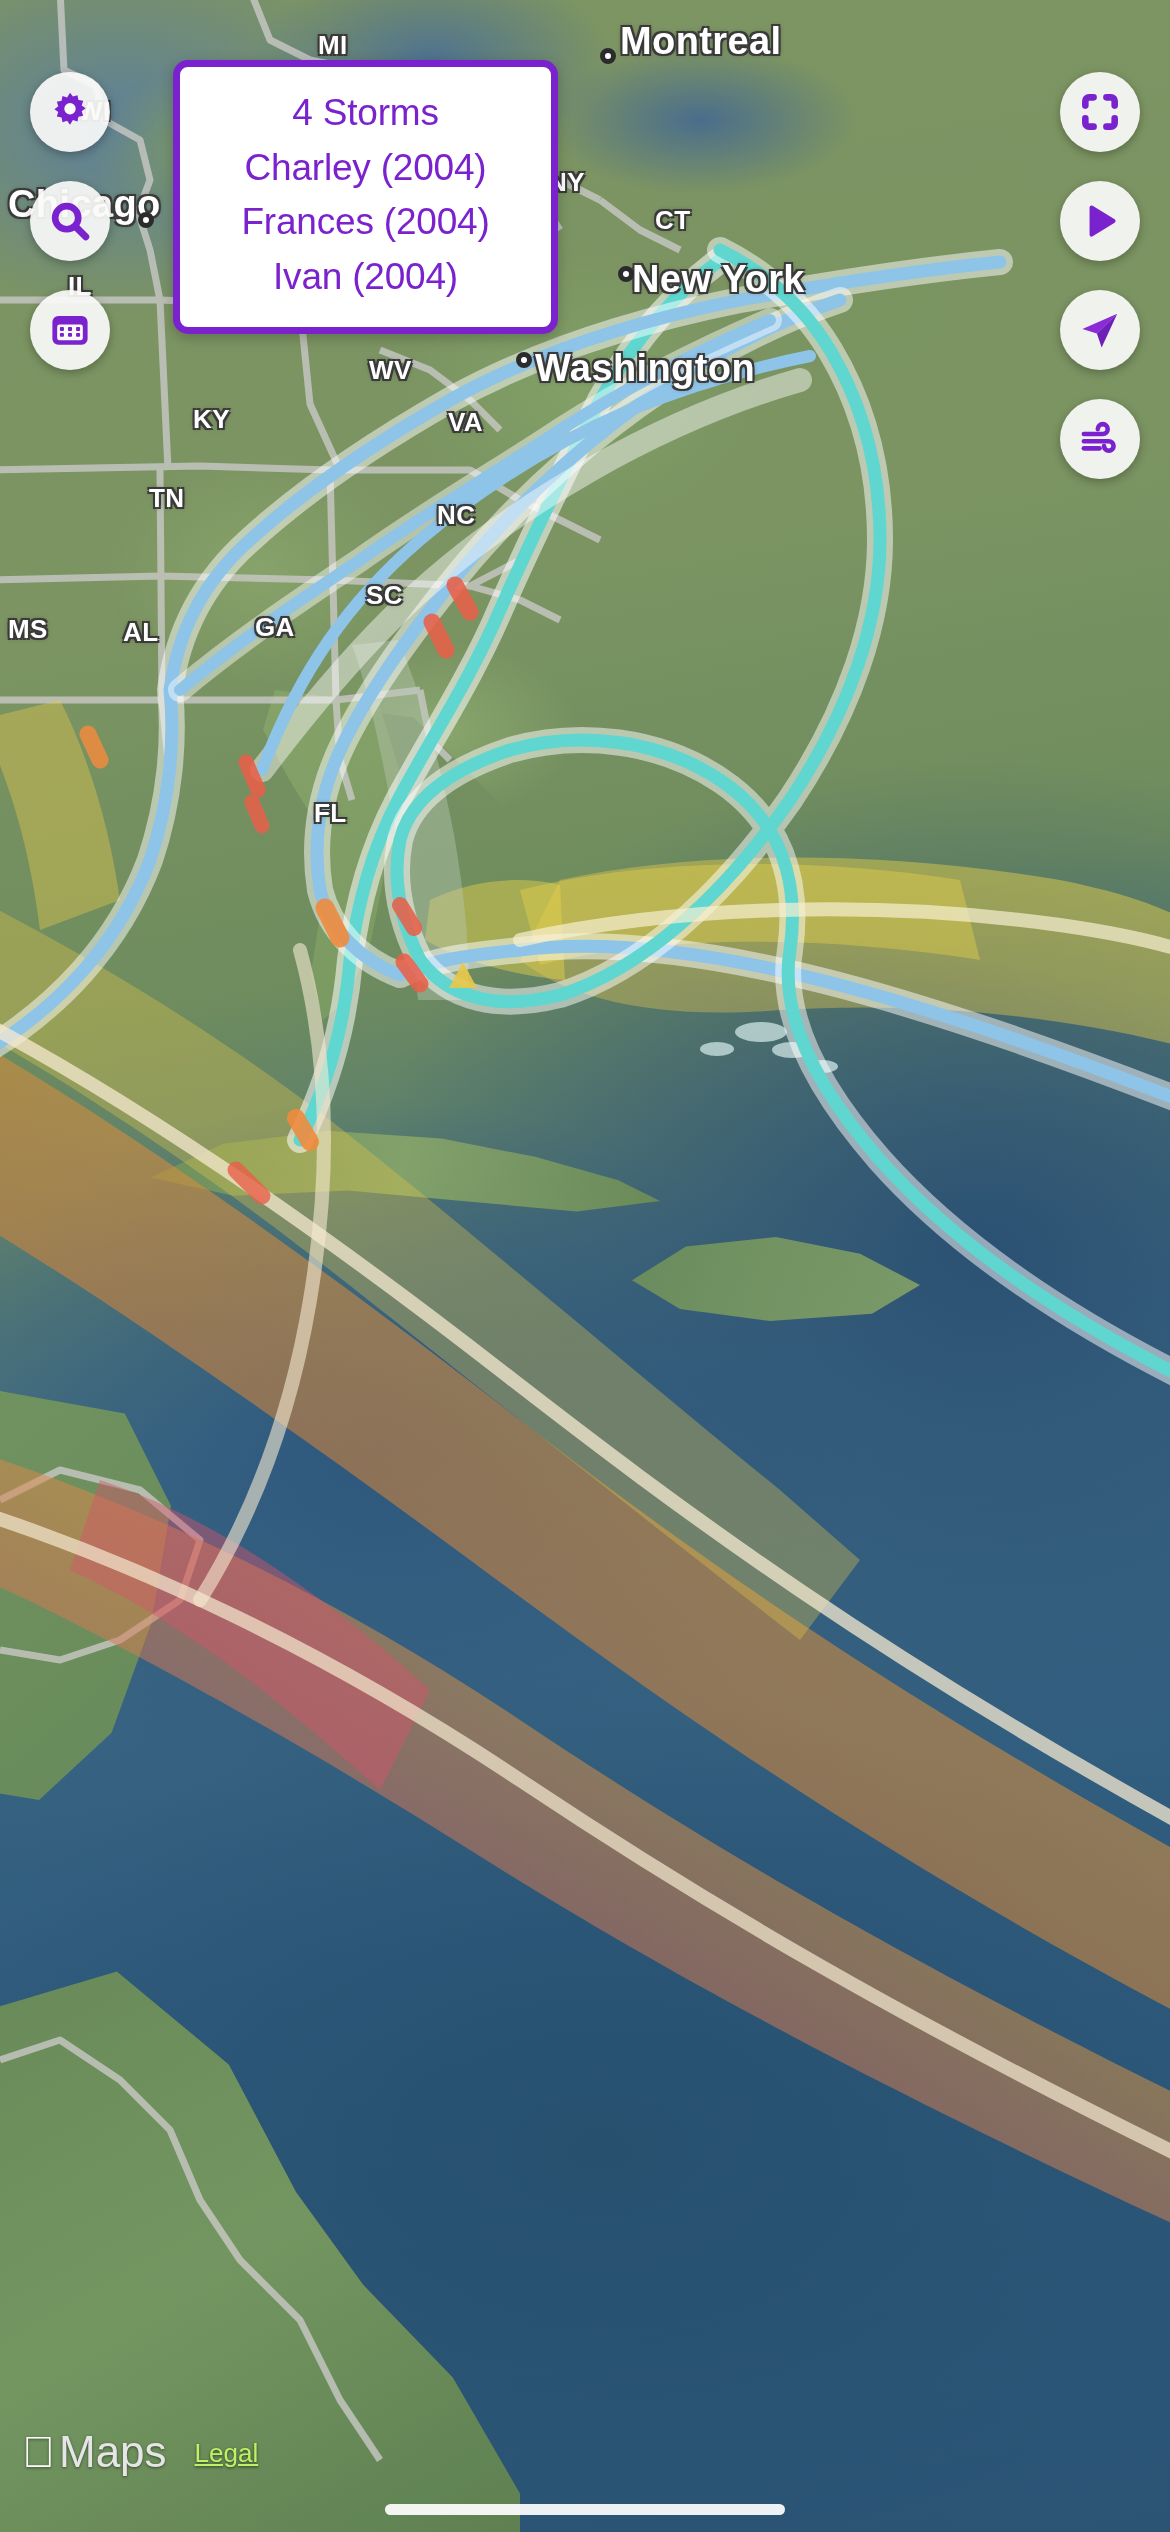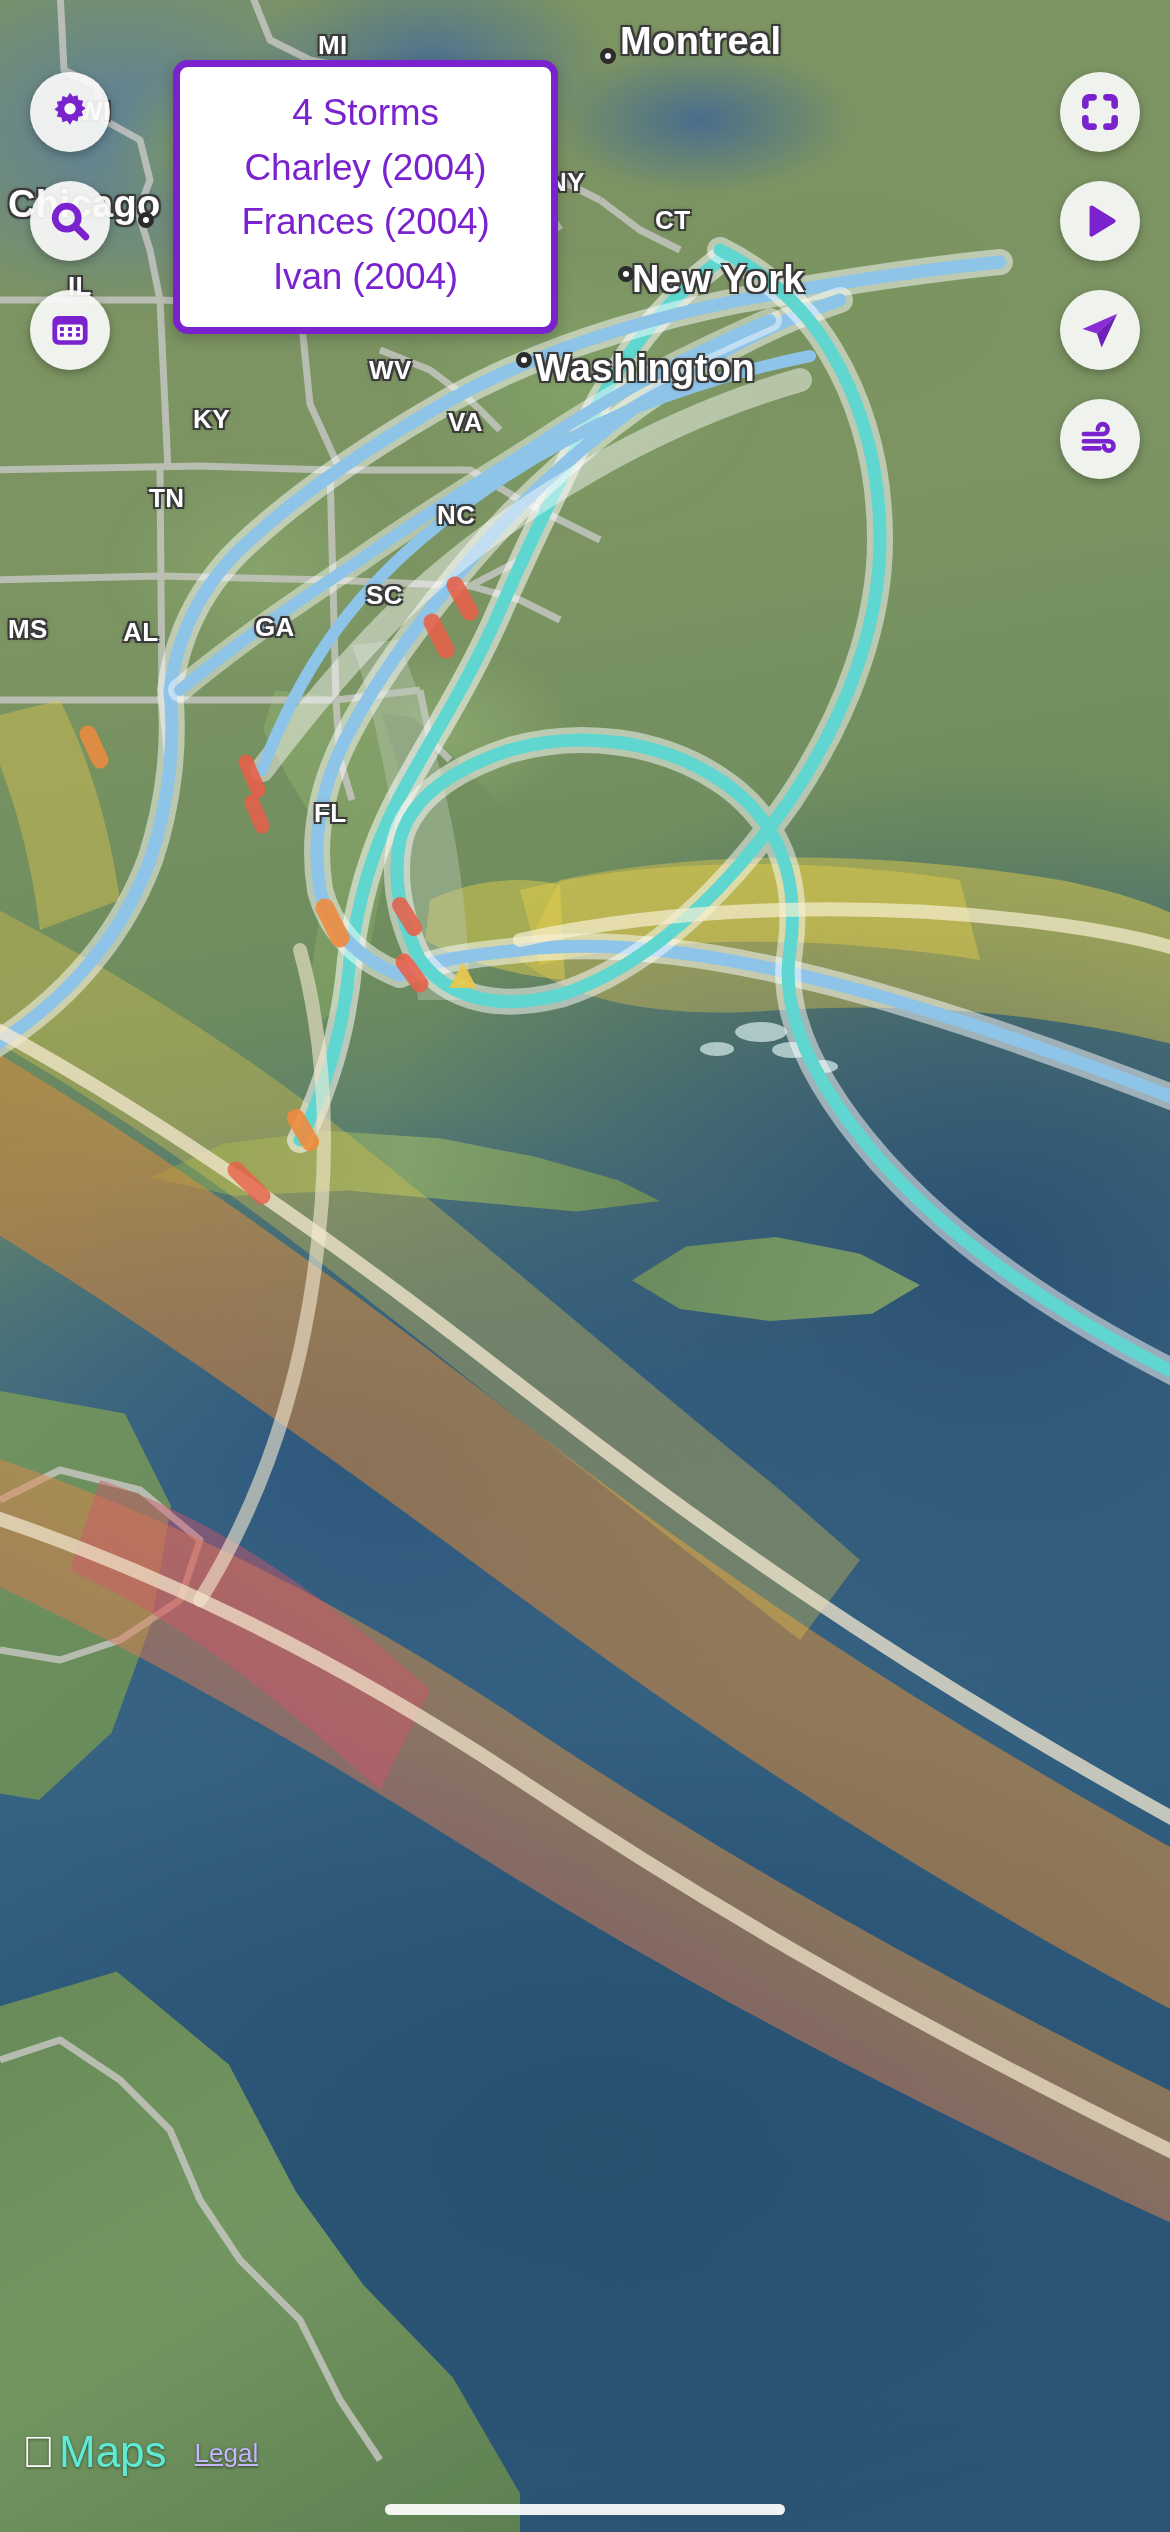--- a/index.html
+++ b/index.html
@@ -90,23 +90,23 @@
     letter-spacing:-.2px; }
   .card-item { color:#7b22cf; font-size:37px; font-weight:400; line-height:1.48;
     letter-spacing:-.2px; cursor:pointer; }
 
   
   .attribution { position:absolute; left:22px; bottom:58px; display:flex;
     align-items:flex-end; gap:28px; z-index:30; }
   .maps-logo { display:flex; align-items:center; gap:4px; }
   .apple-glyph { font-size:44px; color:#fff; line-height:1;
     text-shadow:0 1px 3px rgba(0,0,0,.5); }
-  .maps-word { font-size:44px; color:#5eead4; font-weight:400; line-height:1;
+  .maps-word { font-size:44px; color:#e5e5e5; font-weight:400; line-height:1;
     text-shadow:0 1px 3px rgba(0,0,0,.5); }
-  .legal-link { font-size:26px; color:#c4b5fd; text-decoration:underline;
+  .legal-link { font-size:26px; color:#bef264; text-decoration:underline;
     text-shadow:0 1px 3px rgba(0,0,0,.6); cursor:pointer; padding-bottom:5px; }
 
   
   .home-indicator { position:absolute; left:50%; transform:translateX(-50%);
     bottom:17px; width:400px; height:11px; border-radius:6px;
     background:#fff; opacity:.92; z-index:50; cursor:pointer; }
 </style>
 </head>
 <body>
 

